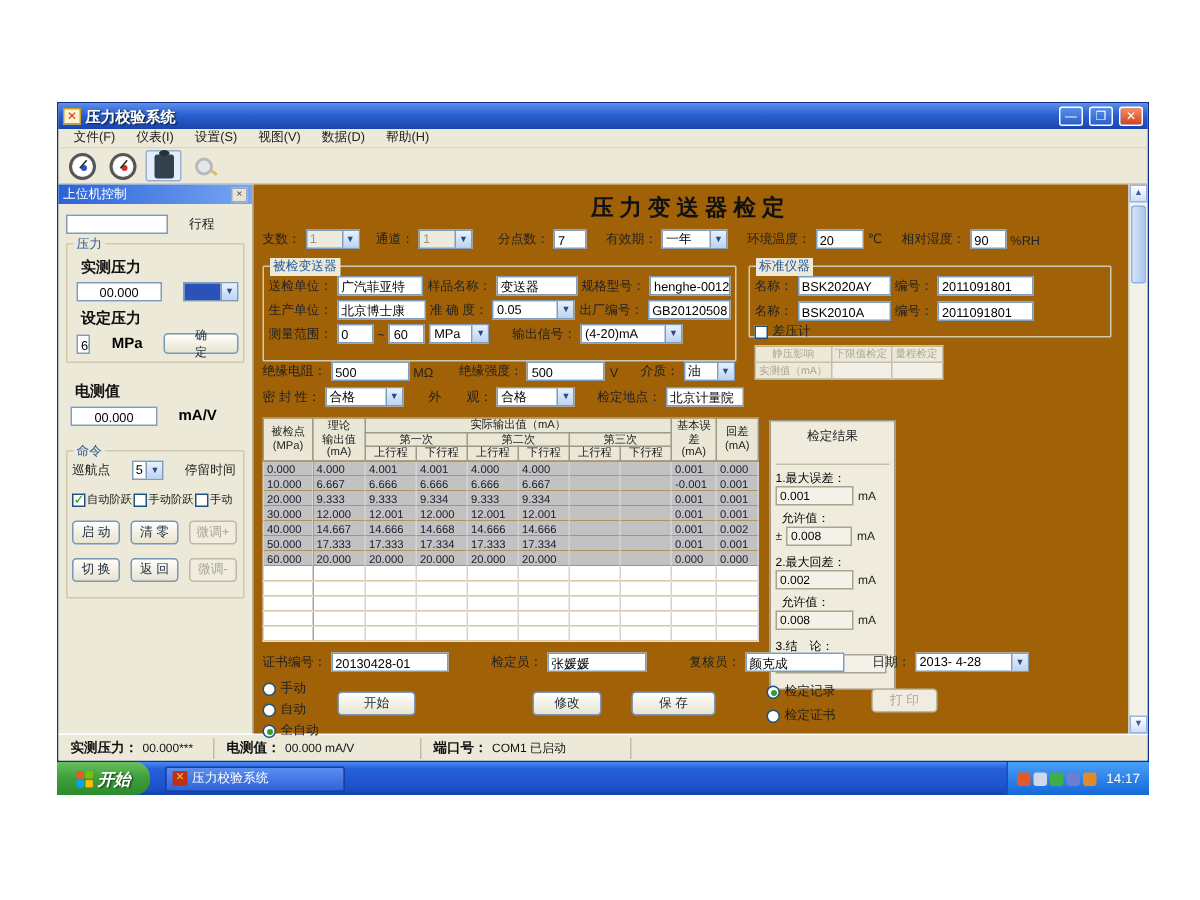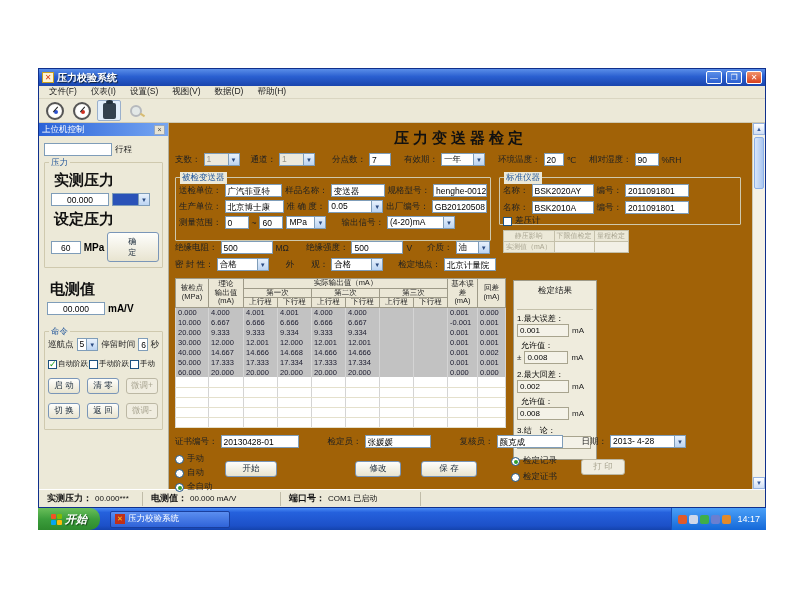--- a/index.html
+++ b/index.html
@@ -27,22 +27,22 @@
 .inp{display:inline-block;background:#fff;border:1px solid #7f9db9;height:13px;font-size:8.5px;padding:0 2px;line-height:12px;overflow:hidden;white-space:nowrap;vertical-align:middle}
 .inp.center{text-align:center}
 .combo{display:inline-flex;align-items:stretch;border:1px solid #7f9db9;background:#fff;height:13px;font-size:8.5px;vertical-align:middle}
 .combo .cval{padding:0 2px;line-height:11px;flex:1;overflow:hidden;white-space:nowrap}
 .combo .arr{width:11px;background:linear-gradient(180deg,#e8f1fc,#bcd4f2);border-left:1px solid #7f9db9;color:#2a4a80;font-size:6px;display:flex;align-items:center;justify-content:center}
 .combo.dis{background:#ece9dd;color:#9a968a}
 .btn{display:inline-flex;align-items:center;justify-content:center;background:linear-gradient(180deg,#fefefc,#e8e4d0);border:1px solid #7a96b8;border-radius:3px;font-size:8.5px;height:16px;padding:0 6px;color:#1a2a3a}
 .btn.dis{color:#aaa692;border-color:#bcb8a4;background:#f0ede0}
 .group{border:1px solid #cfc9ae;border-radius:1px;position:relative;padding:4px 3px 3px 3px;margin-top:6px}
 .group>.glabel{position:absolute;top:-6px;left:4px;background:#ece9d8;color:#26599c;font-size:8.5px;padding:0 2px}
-.bigl{font-size:15px;font-weight:bold;color:#111;margin:4px 0 3px 6px}
-.srow{display:flex;align-items:center;gap:3px;margin:2px 0}
+.bigl{font-size:10px;font-weight:bold;color:#111;margin:4px 0 3px 6px}
+.srow{display:flex;align-items:center;gap:14px;margin:2px 0}
 .chk{width:9px;height:9px;border:1px solid #1c5180;background:#fff;display:inline-block;position:relative;flex:none}
 .chk.on::after{content:"✓";color:#21a121;font-size:9px;position:absolute;top:-2px;left:0}
 .rad{width:9px;height:9px;border:1px solid #1c5180;border-radius:50%;background:#fff;display:inline-block;position:relative;flex:none}
 .rad.on::after{content:"";position:absolute;left:2px;top:2px;width:4px;height:4px;border-radius:50%;background:#2f9e2f}
 
 .main{flex:1;position:relative;background:#a16207;min-width:0}
 .form{position:absolute;left:0;top:0;right:13px;bottom:0;padding:4px 6px;font-size:8.5px}
 .ftitle{text-align:center;font-size:15px;font-weight:bold;letter-spacing:4px;color:#111;margin-top:2px}
 .frow{display:flex;align-items:center;gap:3px}
 .lbl{white-space:nowrap;color:#222}
@@ -144,21 +144,21 @@
               <span class="inp center" style="width:58px">00.000</span>
               <span class="combo" style="width:38px">
                   <span class="cval" style="background:#2a52b8"></span>
                   <span class="arr">▼</span>
                 </span>
             </div>
             <div class="bigl">设定压力</div>
             <div class="srow" style="padding-left:3px">
               <span class="inp center" style="width:50px">60</span>
               <b style="font-size:10px">MPa</b>
-              <span class="btn" style="height:30px;padding:0 20px;font-size:8px">确 定</span>
+              <span class="btn" style="height:14px;padding:0 20px;font-size:8px">确 定</span>
             </div>
           </div>
           <div class="bigl" style="margin-top:12px">电测值</div>
           <div class="srow" style="padding-left:3px">
             <span class="inp center" style="width:58px">00.000</span>
             <b style="font-size:10px">mA/V</b>
           </div>
           <div class="group" style="margin-top:16px;padding-bottom:8px">
             <span class="glabel">命令</span>
             <div class="srow">
@@ -209,21 +209,21 @@
                 <span class="arr">▼</span>
               </span>
             <span class="lbl" style="margin-left:14px">分点数：</span>
             <span class="inp" style="width:22px">7</span>
             <span class="lbl" style="margin-left:10px">有效期：</span>
             <span class="combo" style="width:44px">
                 <span class="cval">一年</span>
                 <span class="arr">▼</span>
               </span>
             <span class="lbl" style="margin-left:10px">环境温度：</span>
-            <span class="inp" style="width:20px">20</span>
+            <span class="inp" style="width:32px">20</span>
             <span class="lbl">℃</span>
             <span class="lbl" style="margin-left:10px">相对湿度：</span>
             <span class="inp" style="width:24px">90</span>
             <span class="lbl">%RH</span>
           </div>
 
           <div class="group abs" style="left:6px;top:48px;width:316px;height:64px;padding:6px 3px 2px 3px">
             <span class="glabel">被检变送器</span>
             <div class="frow">
               <span class="lbl">送检单位：</span>

